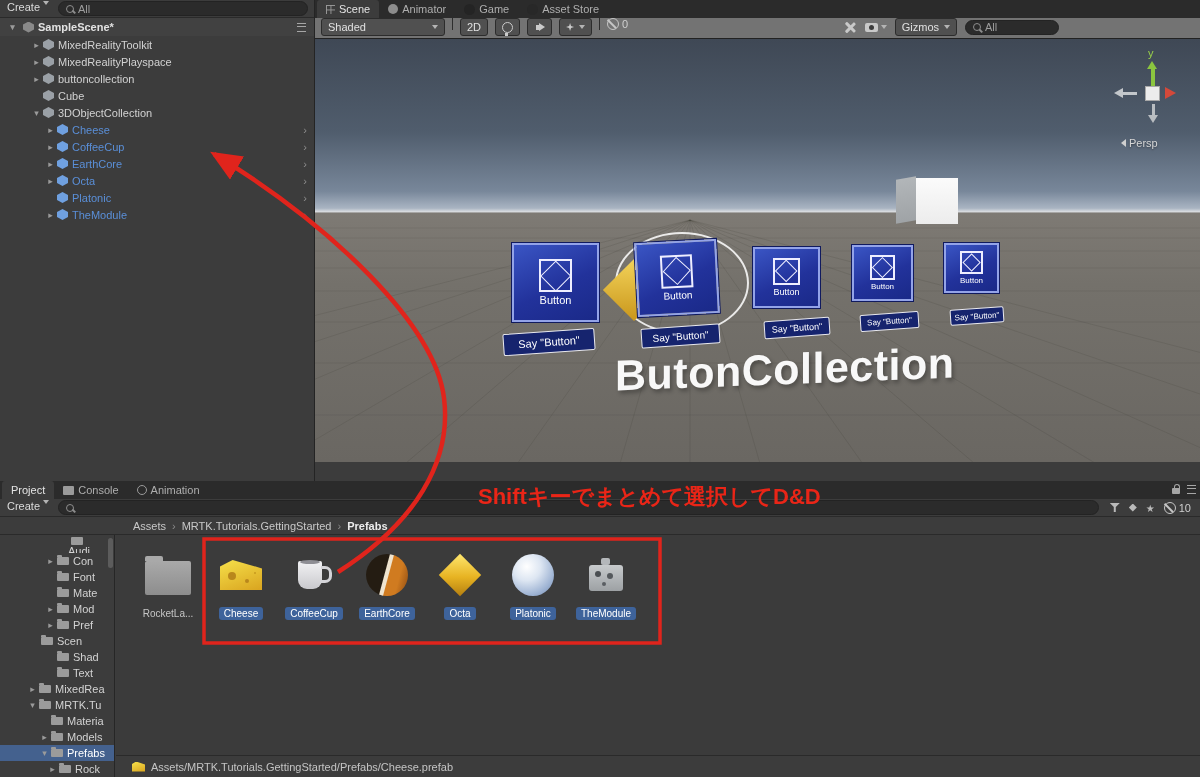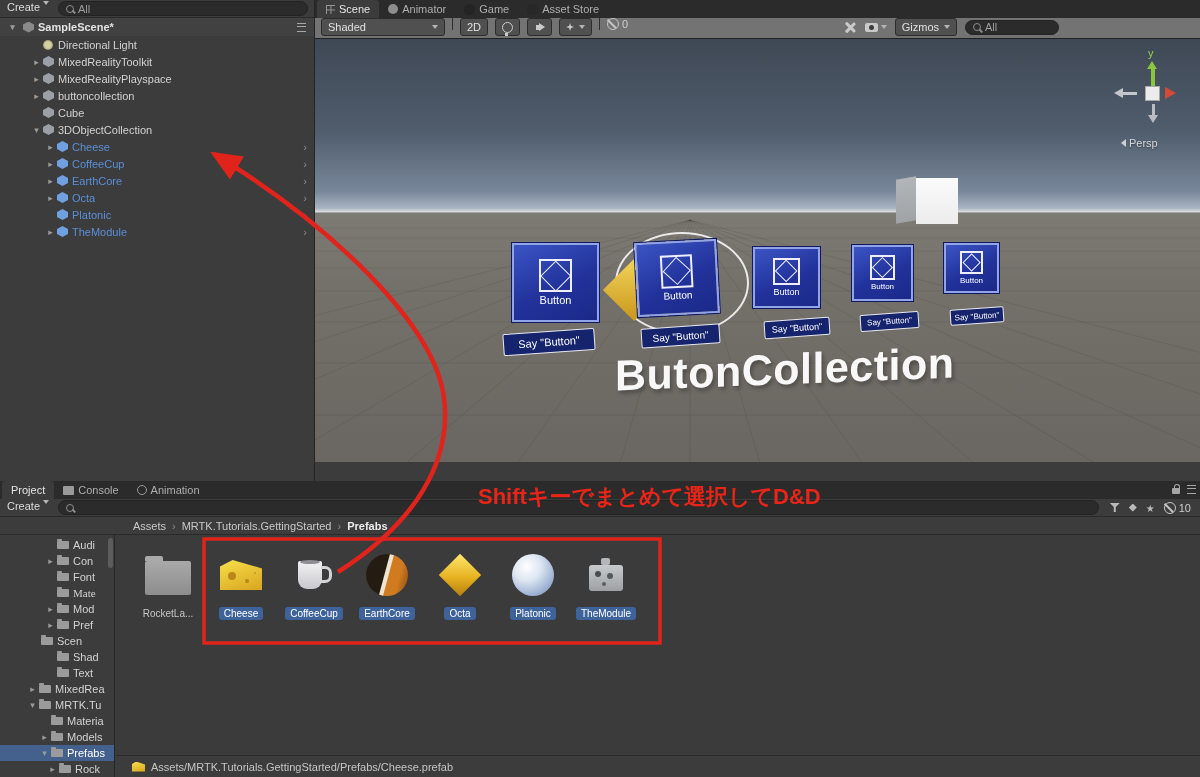--- a/index.html
+++ b/index.html
@@ -156,25 +156,20 @@
       </div>
     </div>
     <div class="scene-row">
       <span class="tri">▾</span>
       <span class="unity-ic"></span>
       <span>SampleScene*</span>
       <span class="menu-ic"></span>
     </div>
     <div id="h-tree">
         <div class="h-row" style="padding-left: 30px;">
-          <span class="tri"></span>
-          <span class="light-ic"></span>
-          <span class="h-lbl">Directional Light</span>
-        </div>
-        <div class="h-row" style="padding-left: 30px;">
           <span class="tri">▸</span>
           <span class="cube-ic"></span>
           <span class="h-lbl">MixedRealityToolkit</span>
         </div>
         <div class="h-row" style="padding-left: 30px;">
           <span class="tri">▸</span>
           <span class="cube-ic"></span>
           <span class="h-lbl">MixedRealityPlayspace</span>
         </div>
         <div class="h-row" style="padding-left: 30px;">
@@ -418,36 +413,36 @@
     <div class="breadcrumb">
       <span>Assets</span>
       <span class="sep">›</span>
       <span>MRTK.Tutorials.GettingStarted</span>
       <span class="sep">›</span>
       <span class="last">Prefabs</span>
     </div>
     <div class="pbody">
       <div id="p-tree">
         <div class="tree-scroll"></div>
-      <div class="p-row" style="padding-left: 44px;">
+      <div class="p-row" style="padding-left: 44px; flex-direction: column;">
             <span class="tri"></span>
             <span class="folder-ic"></span>
             <span class="p-lbl">Audi</span>
           </div>
           <div class="p-row" style="padding-left: 44px;">
             <span class="tri">▸</span>
             <span class="folder-ic"></span>
             <span class="p-lbl">Con</span>
           </div>
           <div class="p-row" style="padding-left: 44px;">
             <span class="tri"></span>
             <span class="folder-ic"></span>
             <span class="p-lbl">Font</span>
           </div>
-          <div class="p-row" style="padding-left: 44px; font-family: Liberation Serif, serif;">
+          <div class="p-row" style="padding-left: 44px;">
             <span class="tri"></span>
             <span class="folder-ic"></span>
             <span class="p-lbl">Mate</span>
           </div>
           <div class="p-row" style="padding-left: 44px;">
             <span class="tri">▸</span>
             <span class="folder-ic"></span>
             <span class="p-lbl">Mod</span>
           </div>
           <div class="p-row" style="padding-left: 44px;">

